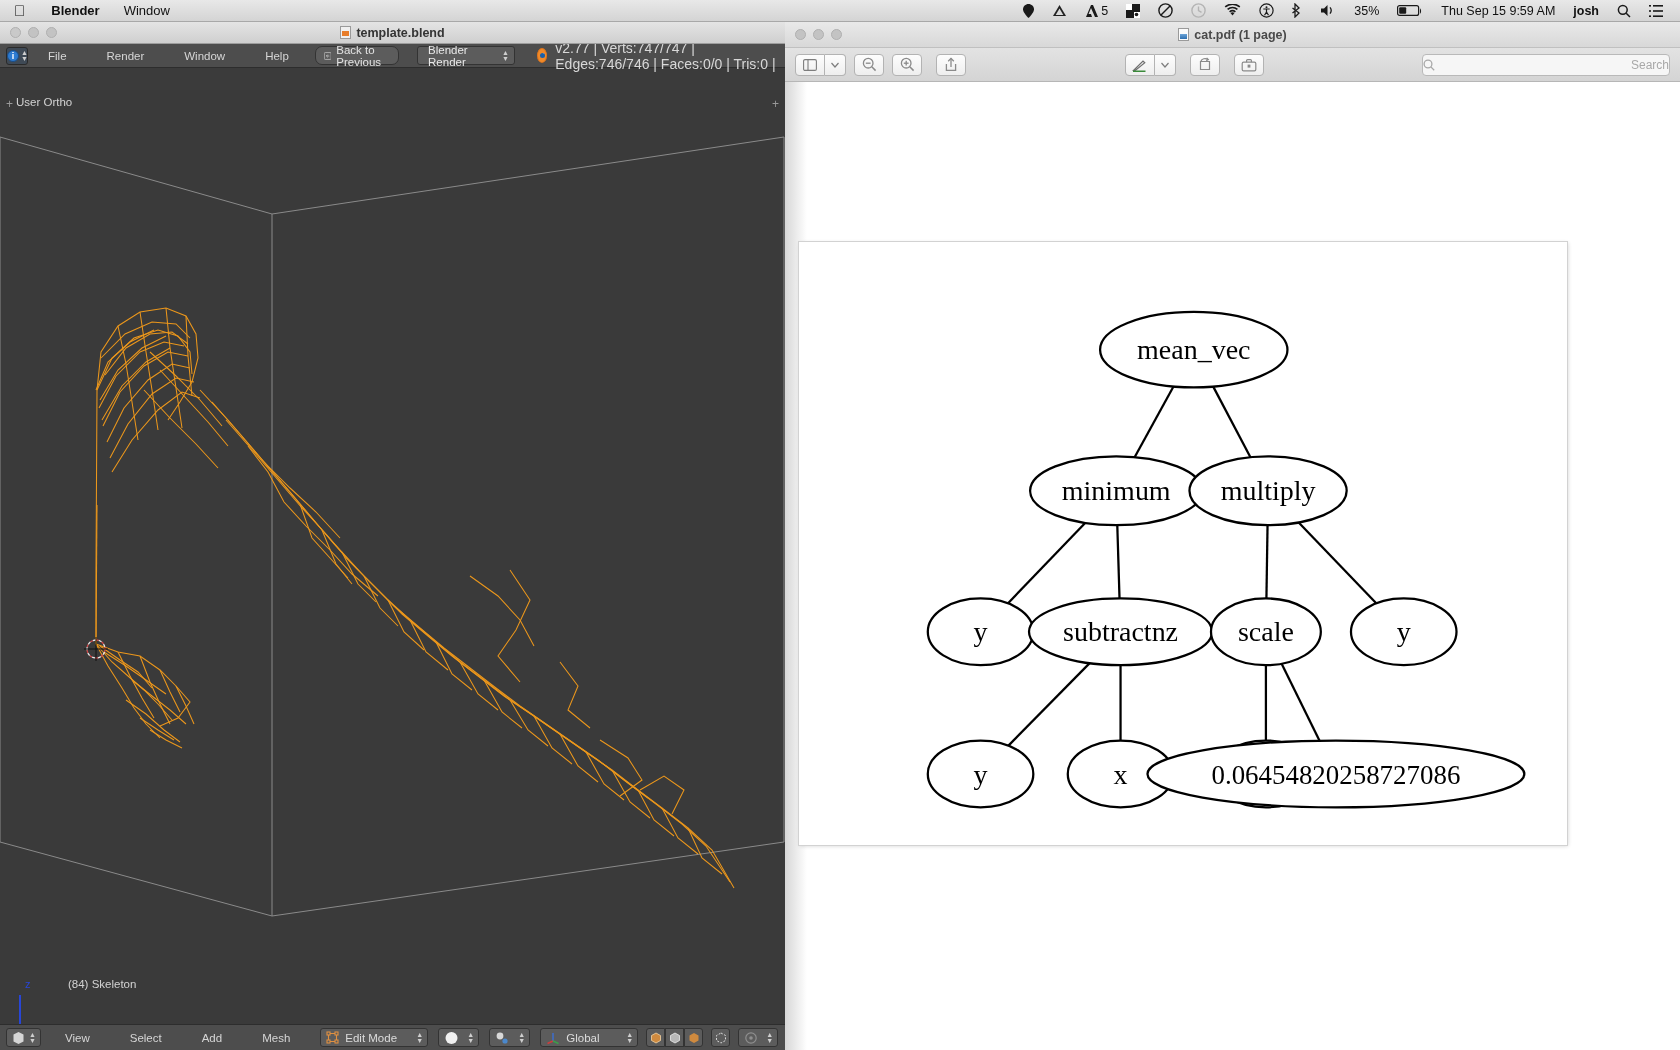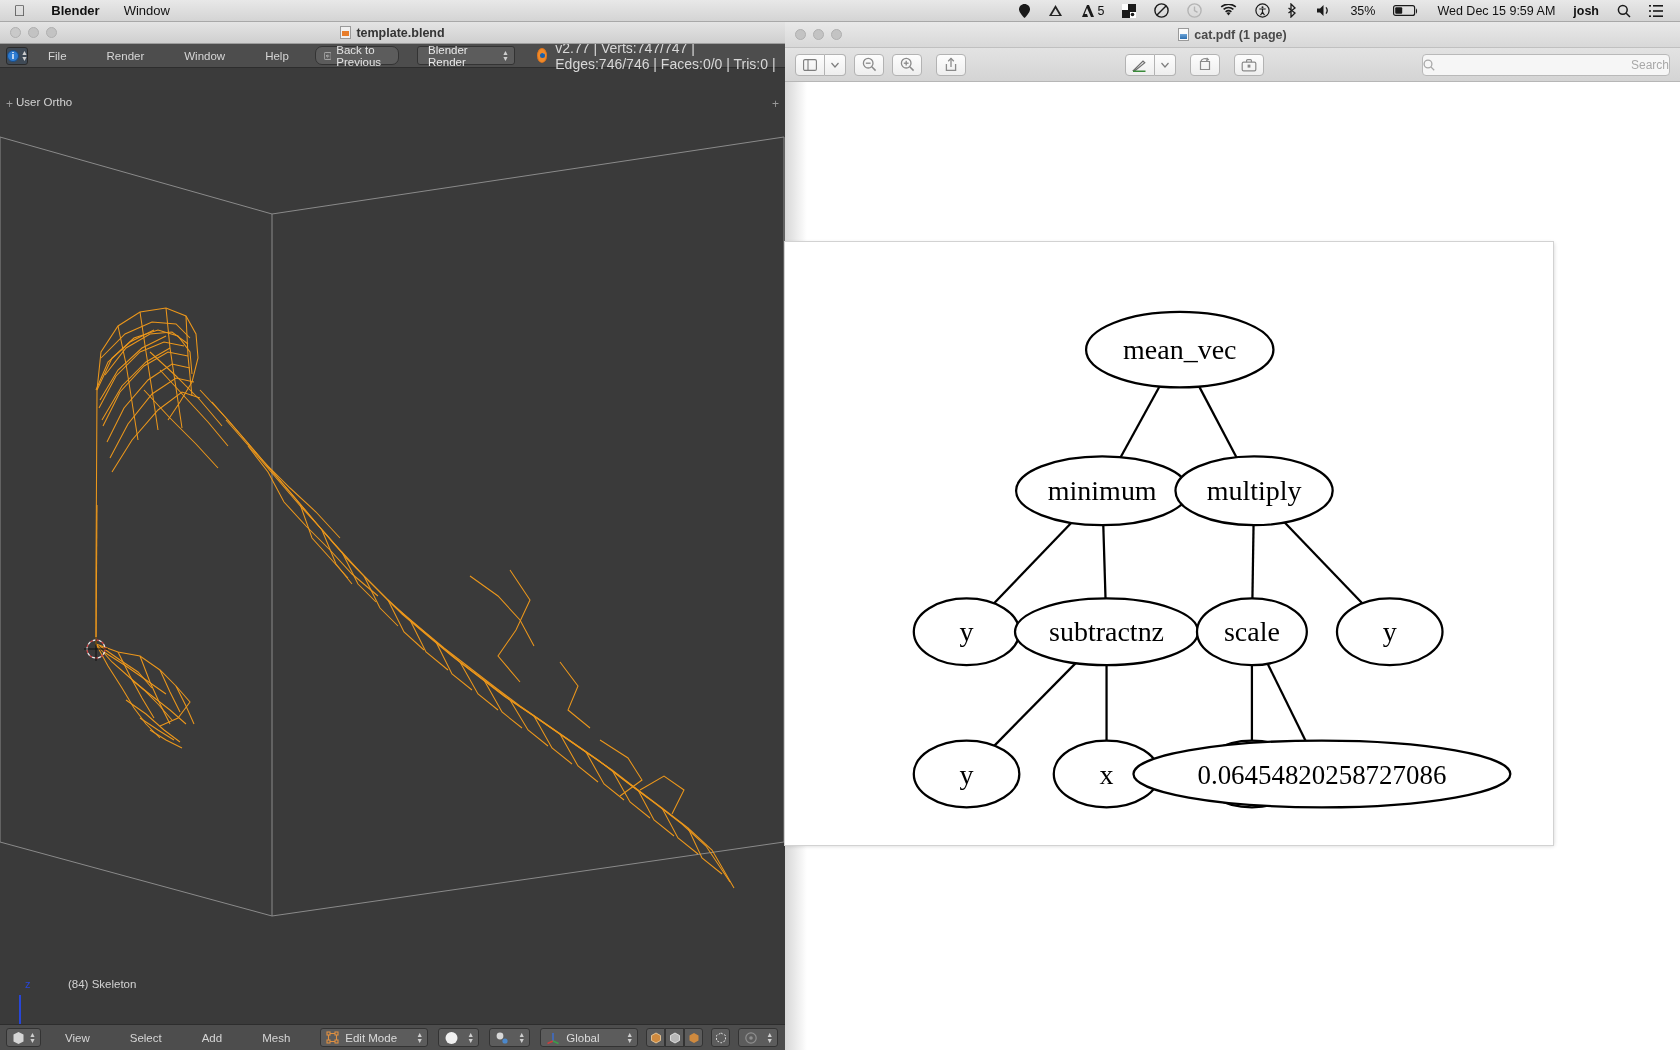--- a/index.html
+++ b/index.html
@@ -129,21 +129,21 @@
   .tb-search{
     margin-left:auto; height:22px; width:248px; border-radius:4px;
     background:#f6f6f6; border:1px solid #b9b9b9; display:flex; align-items:center;
     justify-content:space-between; gap:6px; color:#a8a8a8; font-size:12px;
   }
   #pv-canvas{
     position:absolute; left:0; top:60px; right:0; bottom:0;
     background:#ffffff;
   }
   #pv-page{
-    position:absolute; left:0; top:160px; width:768px; height:603px;
+    position:absolute; left:14px; top:160px; width:768px; height:603px;
     background:#fff; box-shadow:0 0 0 1px #d2d2d2, 1px 1px 4px rgba(0,0,0,.18);
   }
   #pv-shadowleft{position:absolute;left:0;top:0;width:22px;height:100%;
      background:linear-gradient(to right,#d7d7d7,rgba(255,255,255,0));}
   #graphsvg{ position:absolute; left:0; top:0; }
   .ndtxt{ font-family:"Liberation Serif", serif; font-size:26px; fill:#000; text-anchor:middle; }
   .ndtxt.small{ font-size:25px; }
 </style>
 </head>
 <body>
@@ -218,21 +218,21 @@
         </svg>
     </div>
     <div class="txt">35%</div>
     <div class="ic">
       <svg width="26" height="13" viewBox="0 0 26 13">
           <rect x="0.6" y="1.6" width="21" height="9.8" rx="2" fill="none" stroke="#1a1a1a" stroke-width="1.2"></rect>
           <rect x="2.2" y="3.2" width="7" height="6.6" rx="1" fill="#1a1a1a"></rect>
           <path d="M23 4.6v5.2c1.4-.5 1.4-4.7 0-5.2z" fill="#1a1a1a"></path>
         </svg>
     </div>
-    <div class="txt">Wed Dec 15  9:59 AM</div>
+    <div class="txt">Thu Sep 15  9:59 AM</div>
     <div class="txt" style="font-weight:bold;">josh</div>
     <div class="ic">
       <svg width="14" height="14" viewBox="0 0 14 14">
           <circle cx="5.8" cy="5.8" r="4.4" fill="none" stroke="#1a1a1a" stroke-width="1.5"></circle>
           <line x1="9.2" y1="9.2" x2="13" y2="13" stroke="#1a1a1a" stroke-width="1.5"></line>
         </svg>
     </div>
     <div class="ic">
       <svg width="14" height="12" viewBox="0 0 14 12">
           <g fill="#1a1a1a">

